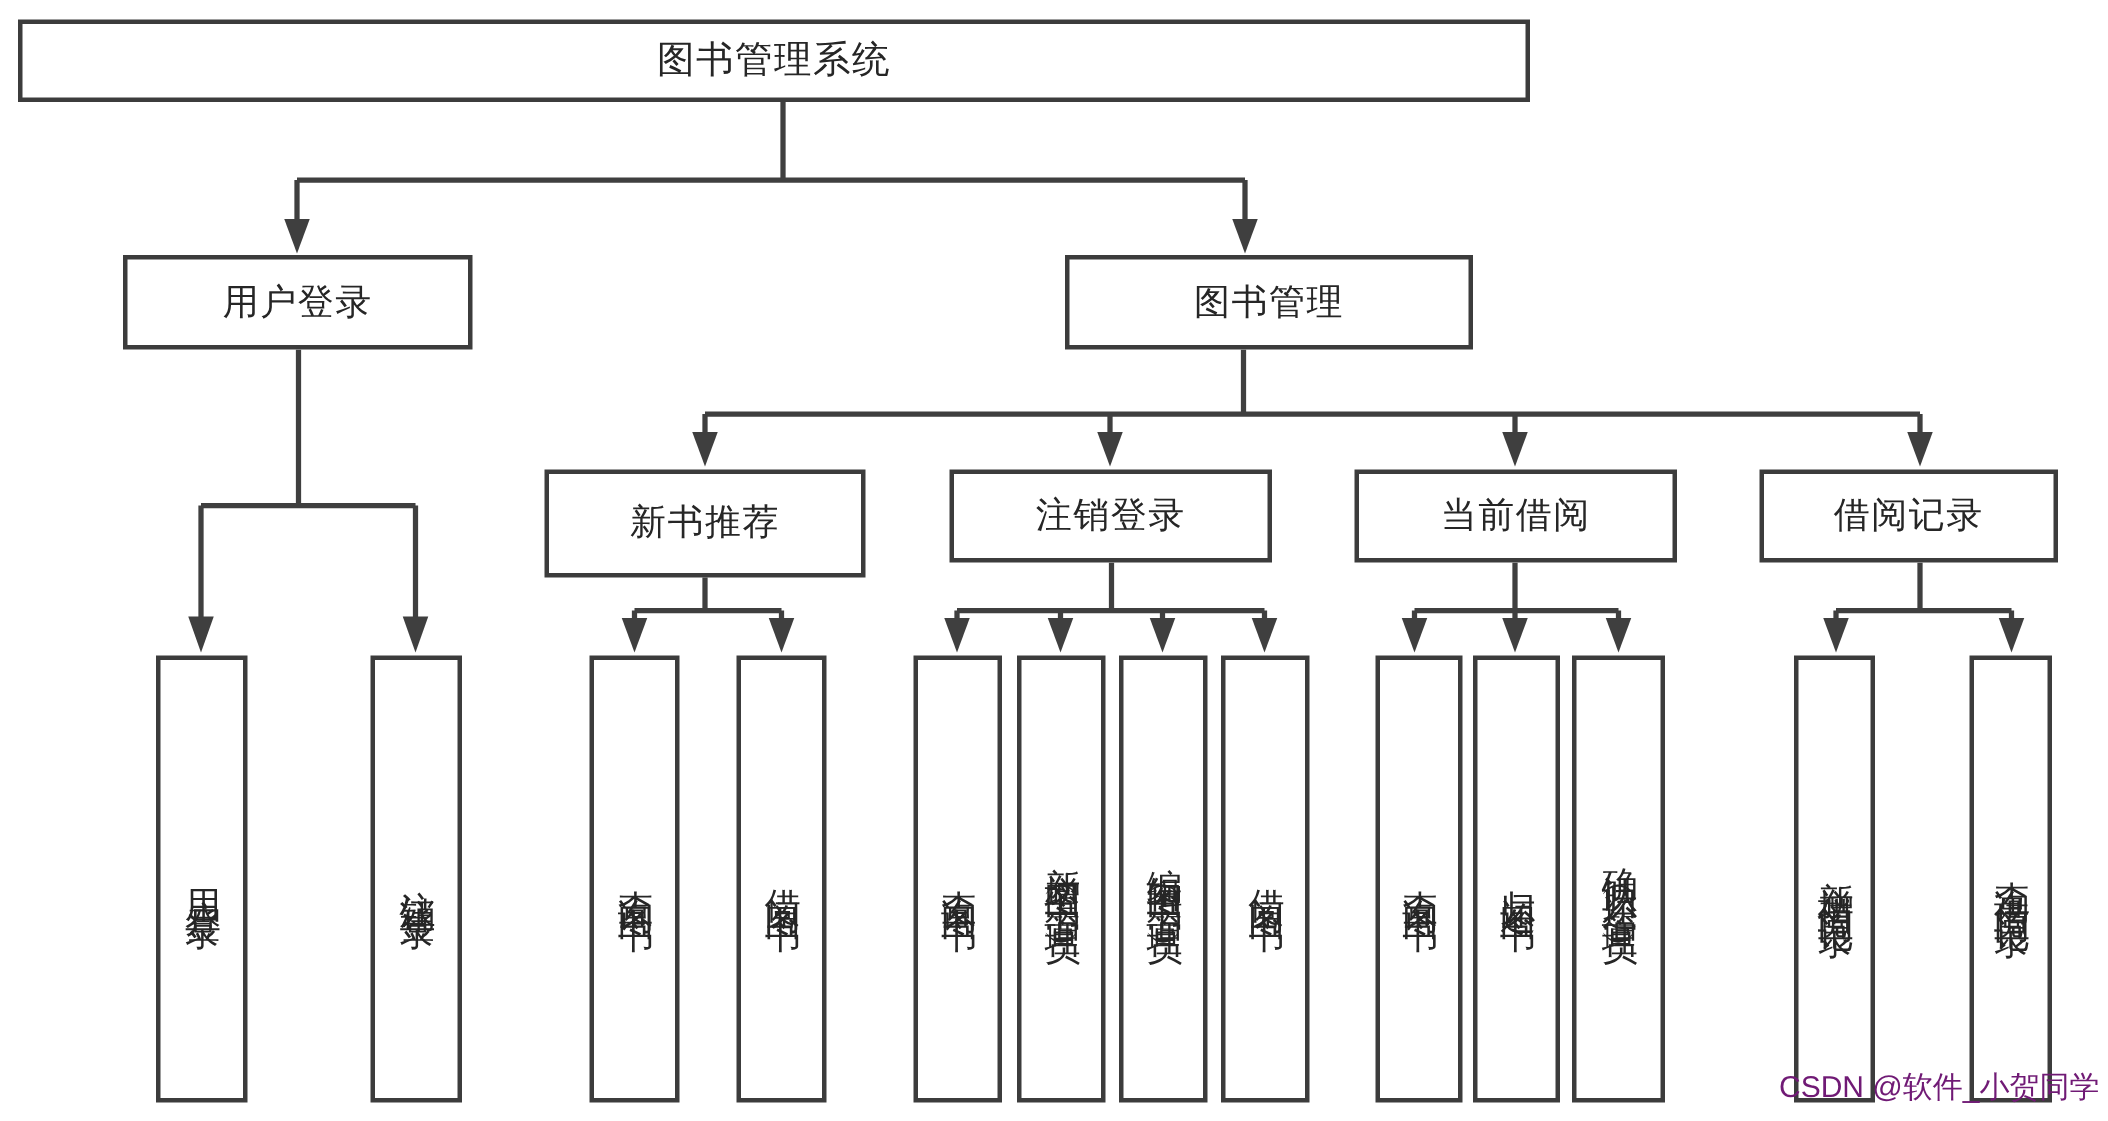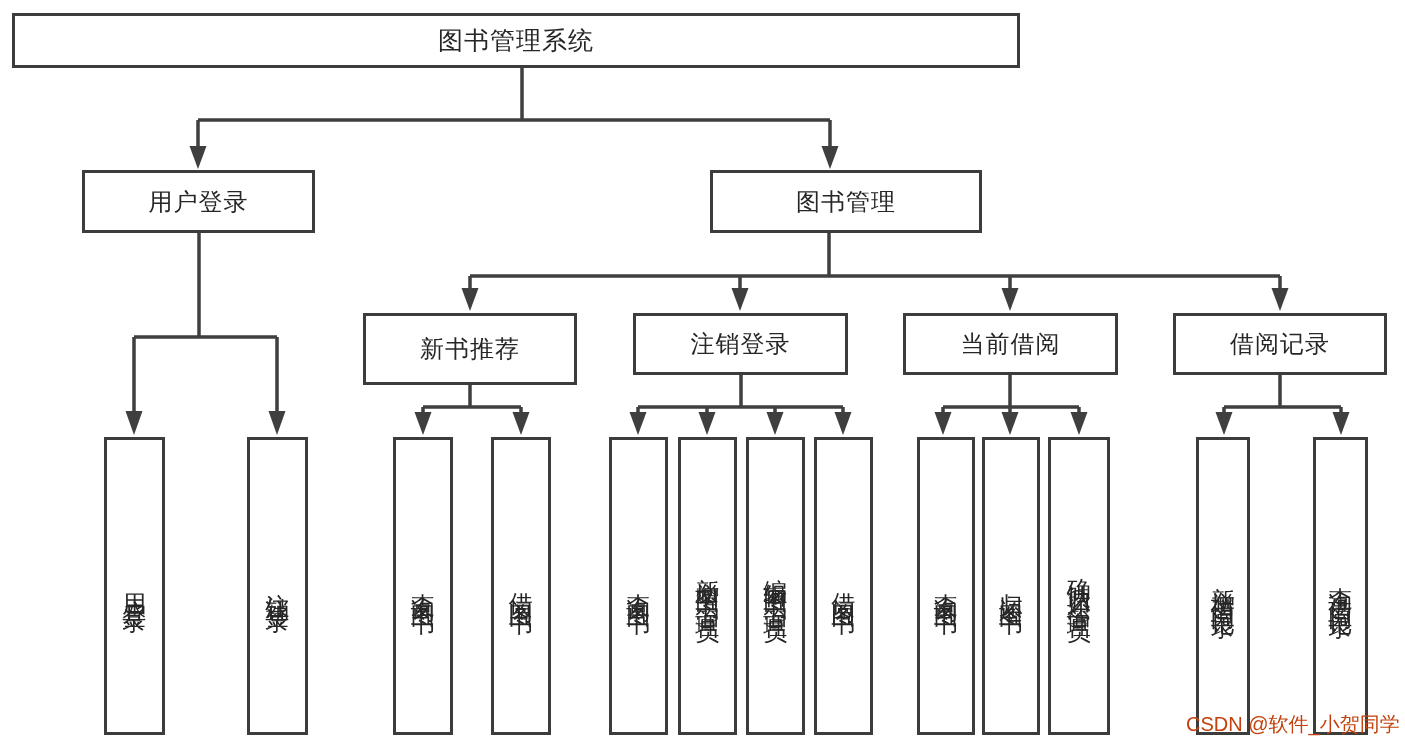--- a/index.html
+++ b/index.html
@@ -15,21 +15,21 @@
     line-height:1.15;
   }
   .h  { font-size:24px; letter-spacing:1px; white-space:nowrap; }
   .h-root { font-size:25px; }
   .v  {
     writing-mode:vertical-rl; text-orientation:mixed;
     font-size:24px; letter-spacing:6px;
   }
   .watermark {
     position:absolute; left:1186px; top:711px;
-    font-size:20px; color:#c2410c; white-space:nowrap;
+    font-size:20px; color:#701a75; white-space:nowrap;
   }
 </style>
 </head>
 <body>
 
 <div class="canvas">
 
   <svg class="wires" viewBox="0 0 1405 747" fill="none" stroke="#3f3f3f" stroke-width="3.5">
 
     <path d="M522,68 V120 M198,120 H830 M198,120 V149 M830,120 V149"></path>
@@ -67,21 +67,21 @@
   </svg>
 
   <div class="box h h-root" style="left:12px; top:13px; width:1008px; height:55px;">图书管理系统</div>
 
   <div class="box h" style="left:82px; top:170px; width:233px; height:63px;">用户登录</div>
   <div class="box h" style="left:710px; top:170px; width:272px; height:63px;">图书管理</div>
 
   <div class="box h" style="left:363px; top:313px; width:214px; height:72px;">新书推荐</div>
   <div class="box h" style="left:633px; top:313px; width:215px; height:62px;">注销登录</div>
   <div class="box h" style="left:903px; top:313px; width:215px; height:62px;text-align:right;">当前借阅</div>
-  <div class="box h" style="left:1173px; top:313px; width:214px; height:62px;">借阅记录</div>
+  <div class="box h" style="left:1173px; top:313px; width:199px; height:62px;">借阅记录</div>
 
   <div class="box v" style="left:104px; top:437px; width:61px; height:298px;">用户登录</div>
   <div class="box v" style="left:247px; top:437px; width:61px; height:298px;">注销登录</div>
 
   <div class="box v" style="left:393px; top:437px; width:60px; height:298px;">查询图书</div>
   <div class="box v" style="left:491px; top:437px; width:60px; height:298px;">借阅图书</div>
 
   <div class="box v" style="left:609px; top:437px; width:59px; height:298px;">查询图书</div>
   <div class="box v" style="left:678px; top:437px; width:59px; height:298px;">新增图书（管理员）</div>
   <div class="box v" style="left:746px; top:437px; width:59px; height:298px;">编辑图书（管理员）</div>

